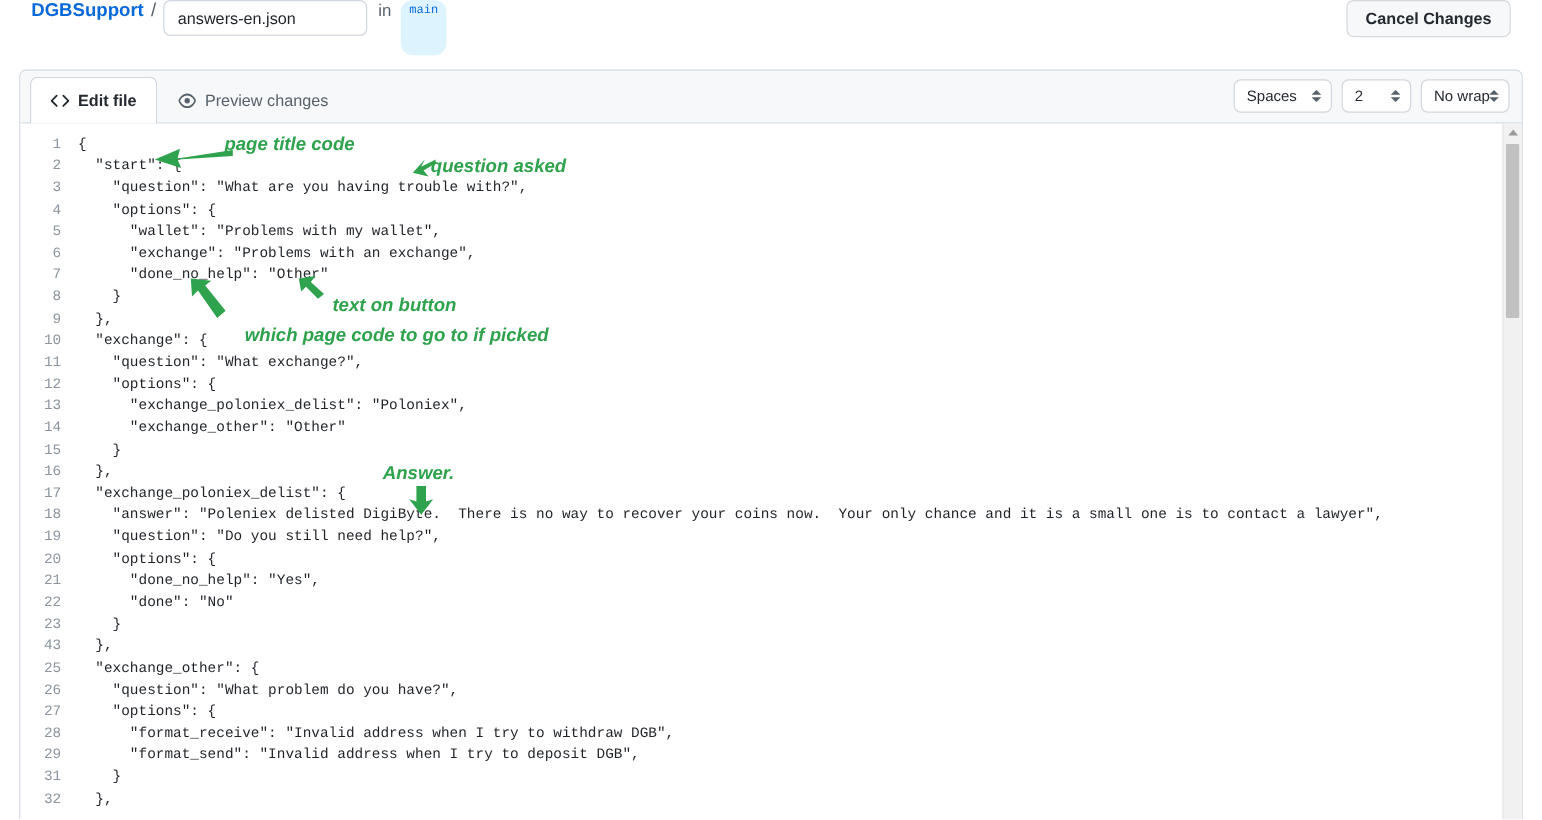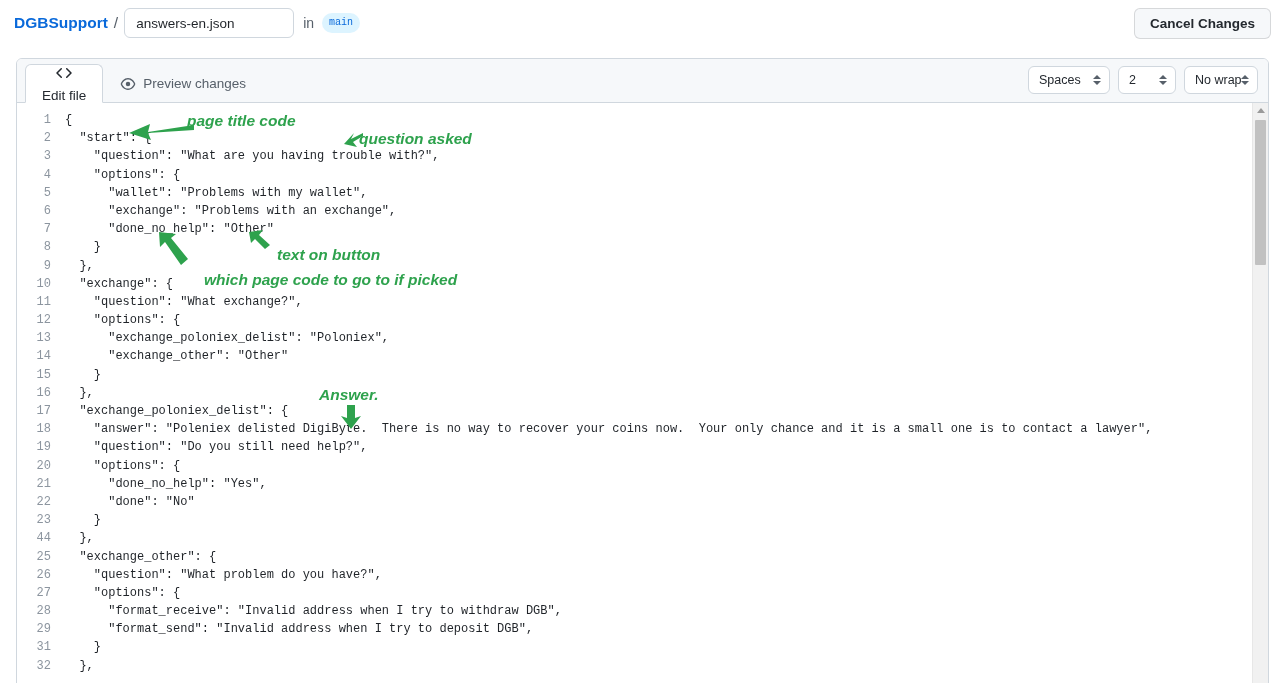--- a/index.html
+++ b/index.html
@@ -21,22 +21,21 @@
     overflow: hidden;
   }
 
   
   .header {
     position: absolute;
     left: 0; top: 0;
     width: 1285px;
     height: 46px;
     display: flex;
-    align-items: center;
-    padding: 0 14px;
+    padding: 0 26px;
     box-sizing: border-box;
   }
 
   .repo-link {
     color: #0969da;
     font-size: 15.5px;
     font-weight: bold;
     text-decoration: none;
     cursor: pointer;
     white-space: nowrap;
@@ -136,22 +135,21 @@
     box-sizing: border-box;
     border: 1px solid transparent;
     border-radius: 6px 6px 0 0;
     background: transparent;
   }
   .tab.active {
     background: #ffffff;
     border-color: #d0d7de;
     border-bottom-color: #ffffff;
     color: #24292f;
-    font-weight: normal;
-    flex-direction: column;
+    font-weight: bold;
   }
   .tab .ticon { display: inline-flex; align-items: center; color: #57606a; }
   .tab.active .ticon { color: #24292f; }
 
   .toolbar-right {
     position: absolute;
     right: 10px;
     top: 7px;
     display: flex;
     align-items: center;
@@ -380,21 +378,21 @@
             <div class="code-row"><span class="ln">14</span><span class="ct">      "exchange_other": "Other"</span></div>
             <div class="code-row"><span class="ln">15</span><span class="ct">    }</span></div>
             <div class="code-row"><span class="ln">16</span><span class="ct">  },</span></div>
             <div class="code-row"><span class="ln">17</span><span class="ct">  "exchange_poloniex_delist": {</span></div>
             <div class="code-row"><span class="ln">18</span><span class="ct">    "answer": "Poleniex delisted DigiByte.  There is no way to recover your coins now.  Your only chance and it is a small one is to contact a lawyer",</span></div>
             <div class="code-row"><span class="ln">19</span><span class="ct">    "question": "Do you still need help?",</span></div>
             <div class="code-row"><span class="ln">20</span><span class="ct">    "options": {</span></div>
             <div class="code-row"><span class="ln">21</span><span class="ct">      "done_no_help": "Yes",</span></div>
             <div class="code-row"><span class="ln">22</span><span class="ct">      "done": "No"</span></div>
             <div class="code-row"><span class="ln">23</span><span class="ct">    }</span></div>
-            <div class="code-row"><span class="ln">44</span><span class="ct">  },</span></div>
+            <div class="code-row"><span class="ln">43</span><span class="ct">  },</span></div>
             <div class="code-row"><span class="ln">25</span><span class="ct">  "exchange_other": {</span></div>
             <div class="code-row"><span class="ln">26</span><span class="ct">    "question": "What problem do you have?",</span></div>
             <div class="code-row"><span class="ln">27</span><span class="ct">    "options": {</span></div>
             <div class="code-row"><span class="ln">28</span><span class="ct">      "format_receive": "Invalid address when I try to withdraw DGB",</span></div>
             <div class="code-row"><span class="ln">29</span><span class="ct">      "format_send": "Invalid address when I try to deposit DGB",</span></div>
             <div class="code-row"><span class="ln">31</span><span class="ct">    }</span></div>
             <div class="code-row"><span class="ln">32</span><span class="ct">  },</span></div>
           </div>
       </div>
 

